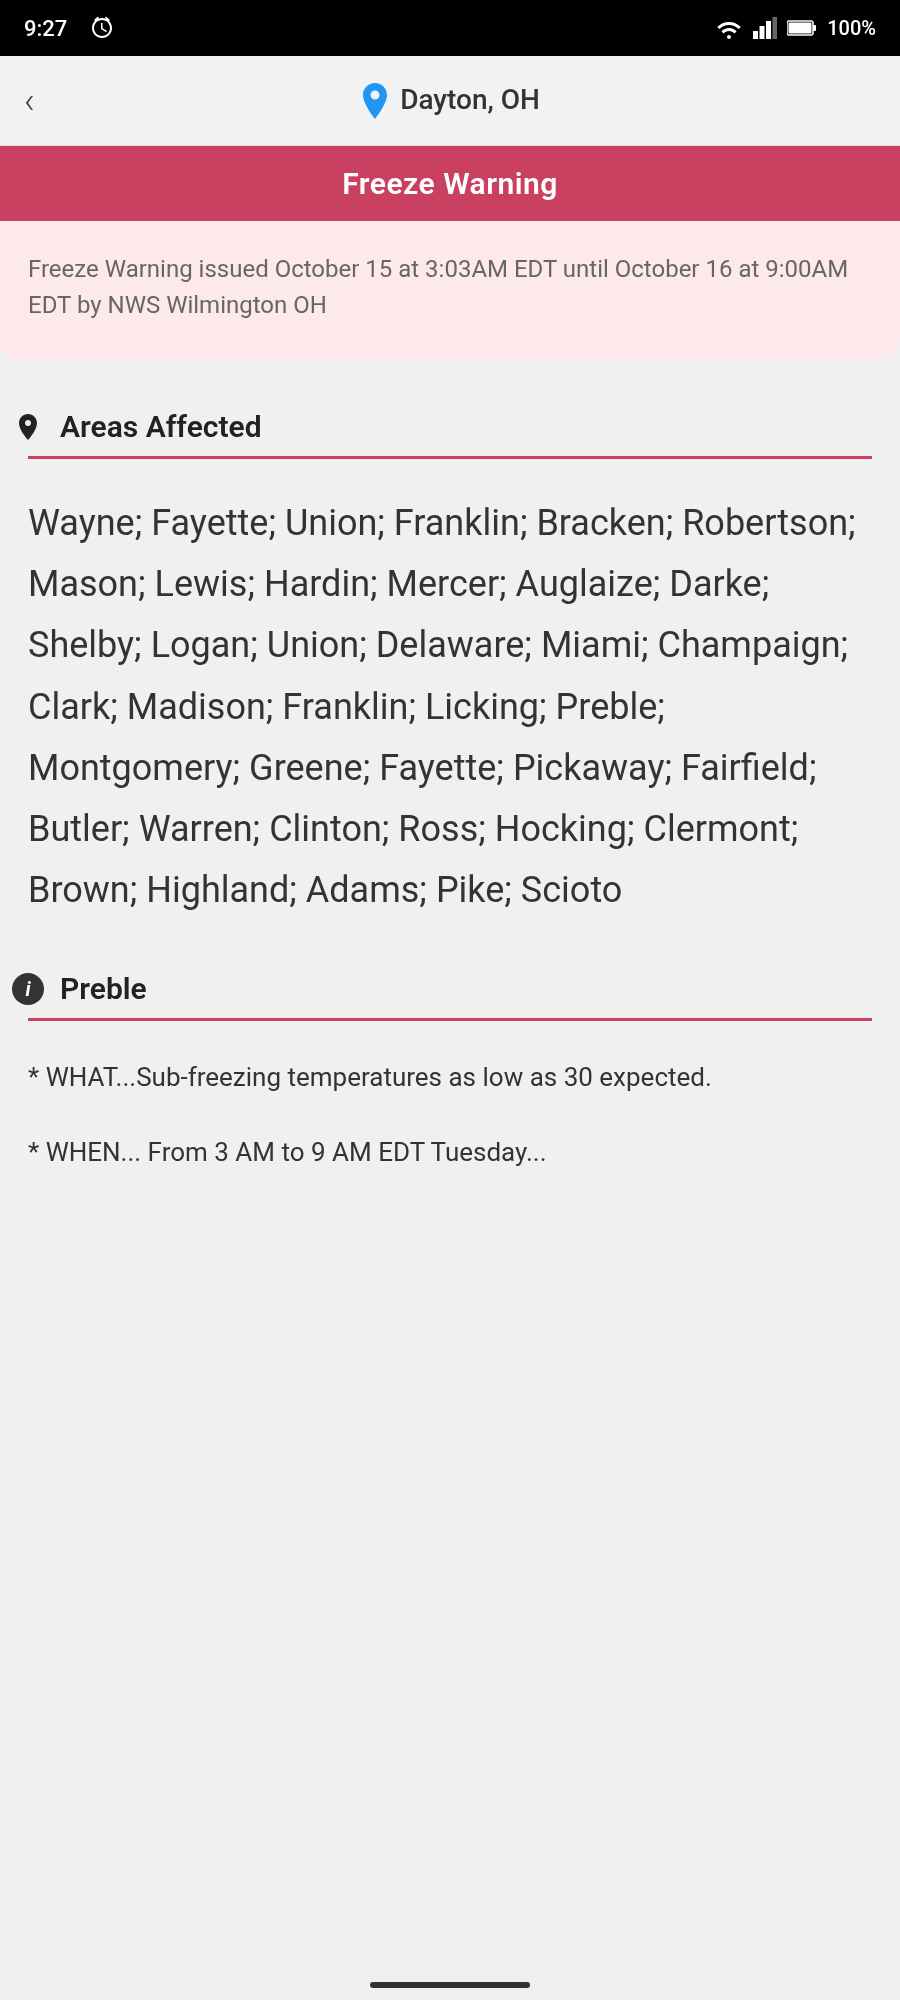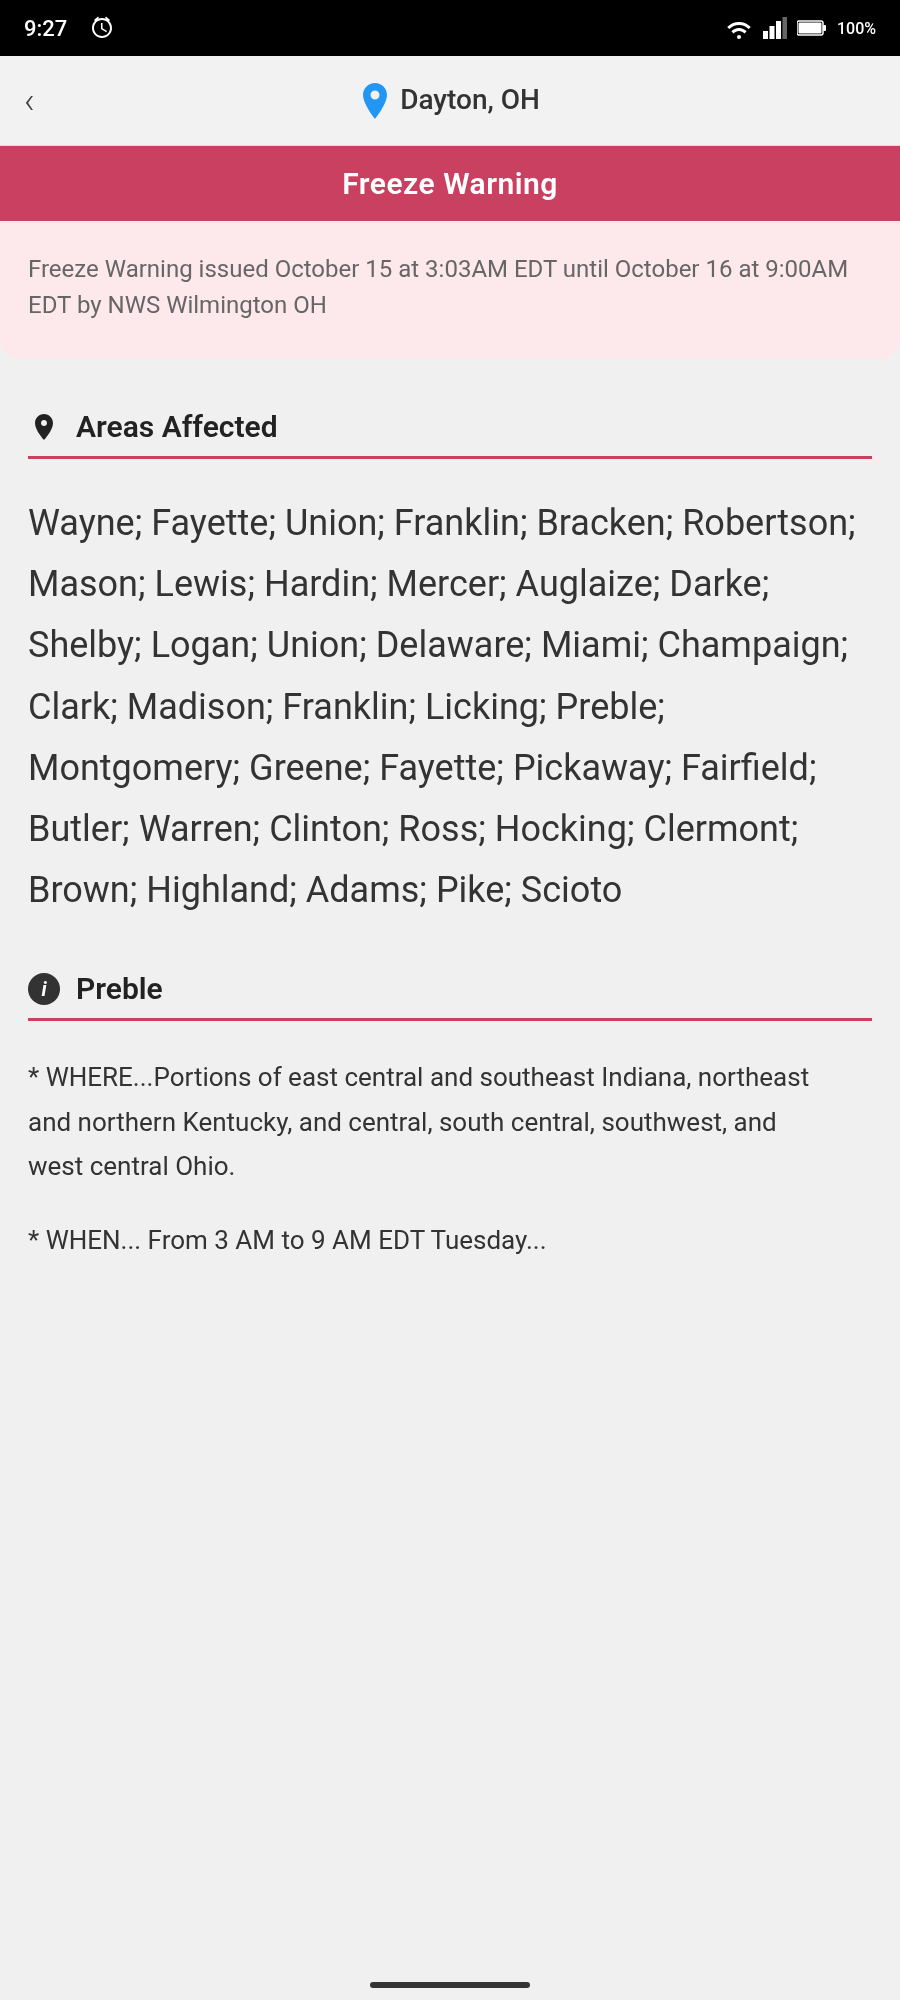--- a/index.html
+++ b/index.html
@@ -96,21 +96,21 @@
       line-height: 1.5;
     }
 
     
     .section-spacer {
       height: 30px;
     }
 
     
     .section-heading {
-      padding: 20px 28px 0 28px;
+      padding: 20px 28px 0 12px;
       display: flex;
       align-items: center;
       gap: 16px;
       margin-bottom: 12px;
     }
 
     .section-heading-text {
       font-size: 30px;
       font-weight: 600;
       color: #222;
@@ -217,21 +217,21 @@
       <rect x="6.5" y="9" width="5" height="13"></rect>
       <rect x="13" y="4" width="5" height="18"></rect>
       <rect x="19.5" y="0" width="4.5" height="22" opacity="0.4"></rect>
     </svg>
 
     <svg width="30" height="18" viewBox="0 0 30 18" fill="white">
       <rect x="0" y="2" width="26" height="14" rx="2" ry="2" stroke="white" stroke-width="1.5" fill="none"></rect>
       <rect x="26" y="6" width="3" height="6" rx="1" fill="white"></rect>
       <rect x="1.5" y="3.5" width="23" height="11" rx="1" fill="white"></rect>
     </svg>
-    <span style="font-size:16px;">100%</span>
+    <span style="font-size:20px;">100%</span>
   </div>
 </div>
 
 <div class="nav-header">
   <span class="back-button">‹</span>
   <div class="location-title">
     <svg width="30" height="36" viewBox="0 0 30 36" fill="#2196F3">
       <path d="M15 0C8.4 0 3 5.4 3 12c0 9 12 24 12 24s12-15 12-24C27 5.4 21.6 0 15 0zm0 16.5c-2.5 0-4.5-2-4.5-4.5S12.5 7.5 15 7.5s4.5 2 4.5 4.5-2 4.5-4.5 4.5z"></path>
     </svg>
     <span>Dayton, OH</span>
@@ -260,21 +260,19 @@
 <div class="areas-content">
   <p>Wayne; Fayette; Union; Franklin; Bracken; Robertson; Mason; Lewis; Hardin; Mercer; Auglaize; Darke; Shelby; Logan; Union; Delaware; Miami; Champaign; Clark; Madison; Franklin; Licking; Preble; Montgomery; Greene; Fayette; Pickaway; Fairfield; Butler; Warren; Clinton; Ross; Hocking; Clermont; Brown; Highland; Adams; Pike; Scioto</p>
 </div>
 
 <div class="section-heading">
   <span class="info-circle">i</span>
   <span class="section-heading-text">Preble</span>
 </div>
 <div class="section-divider"></div>
 <div class="details-content">
-  <p class="details-paragraph" style="white-space: pre-line;">* WHERE...Portions of east central and southeast Indiana, northeast
-and northern Kentucky, and central, south central, southwest, and
-west central Ohio.</p>
+  <p class="details-paragraph">* WHAT...Sub-freezing temperatures as low as 30 expected.</p>
   <p class="details-paragraph">* WHEN... From 3 AM to 9 AM EDT Tuesday...</p>
 </div>
 
 <div class="home-indicator">
   <div class="home-bar"></div>
 </div>
 
 </body></html>

